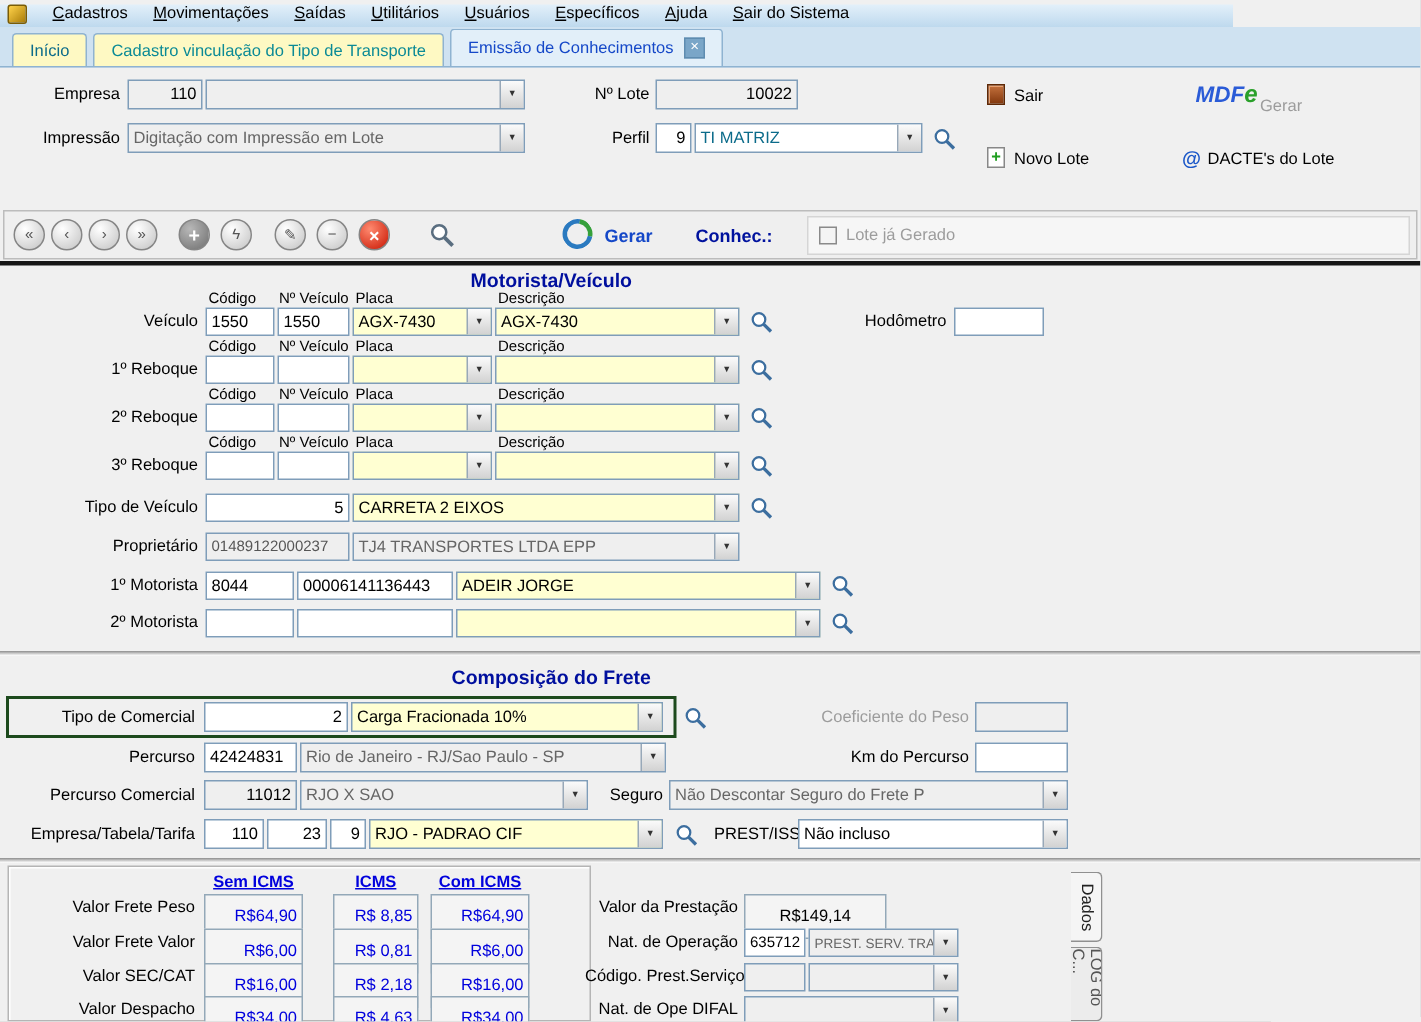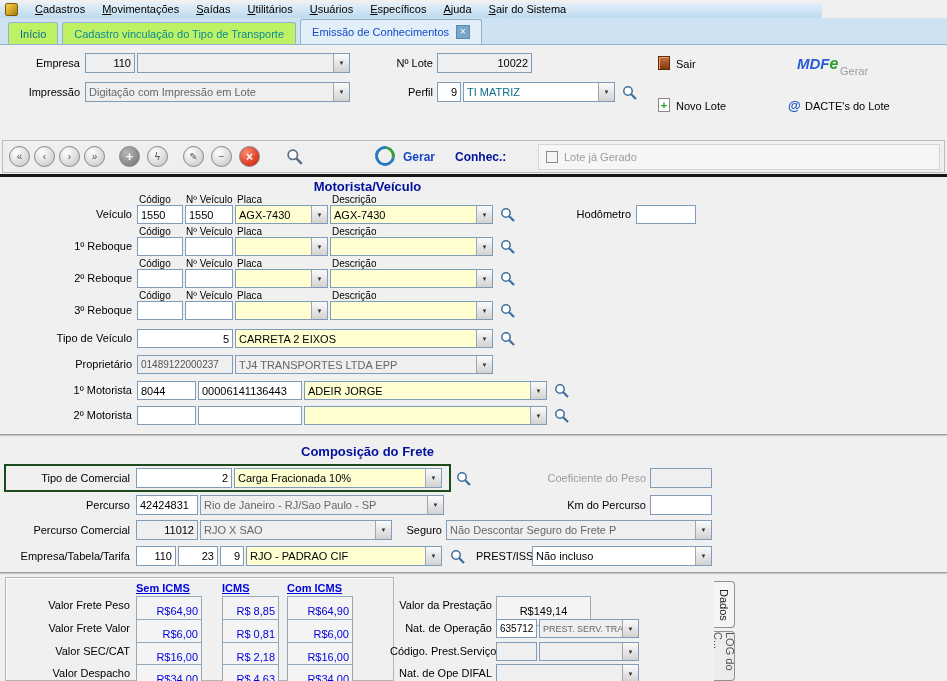--- a/index.html
+++ b/index.html
@@ -11,21 +11,21 @@
   .menubar{position:absolute;left:0;top:3px;width:822px;height:18px;
            background:linear-gradient(#e3f0fa,#b9d6ec);border-bottom:1px solid #9ec0da;
            display:flex;align-items:flex-start;gap:17px;padding-left:5px}
   .app-icon{width:13px;height:13px;border-radius:2px;border:1px solid #7a5c06;
             background:linear-gradient(135deg,#ffd24a,#a87b08);flex:0 0 13px}
   .menu-item{display:inline-block;font-size:11px;color:#000;cursor:default}
   .menu-item::first-letter{text-decoration:underline}
   
   .tabstrip{position:absolute;left:0;top:18px;width:947px;height:27px;background:#cfe2f1;
             border-bottom:1px solid #8fb3d1;display:flex;align-items:flex-end;padding-left:8px;gap:4px}
-  .mtab{height:22px;display:flex;align-items:center;gap:7px;padding:0 11px;background:#bef264;
+  .mtab{height:22px;display:flex;align-items:center;gap:7px;padding:0 11px;background:#fef9c3;
         border:1px solid #8fb3d1;border-bottom:none;border-radius:3px 3px 0 0;white-space:nowrap}
   .mtab.t1{color:#0b6b8a}
   .mtab.t2{color:#0b8a96}
   .mtab.active{background:#e2eff9;color:#1548c8;height:25px}
   .closex{width:14px;height:14px;background:#7aa6c8;border:1px solid #5e8cb0;color:#fff;
           font-size:10px;line-height:12px;text-align:center}
   
   .lbl{position:absolute;text-align:right;white-space:nowrap;color:#000}
   .lbl.dis{color:#9c9c9c}
   .inp{position:absolute;height:20px;background:#fff;border:1px solid #7f9db9;
@@ -69,21 +69,21 @@
   .mdf{font-style:italic;font-weight:bold;font-size:15px;color:#2a5bd7}
   .mdfe-e{font-style:italic;font-weight:bold;font-size:16px;color:#2aa02a}
   .sair-ic{position:absolute;width:12px;height:14px;background:linear-gradient(#c4713d,#83380e);
            border:1px solid #5e2806;box-shadow:inset 1px 1px 0 #e8a070}
   .novo-ic{position:absolute;width:12px;height:14px;background:#fff;border:1px solid #888;
            display:flex;align-items:center;justify-content:center;color:#1f9e1f;font-weight:bold;font-size:11px}
   .dacte-ic{position:absolute;font-weight:bold;font-size:13px;color:#1a57c8}
   
   .vpanel{position:absolute;left:5px;top:577px;width:389px;height:104px;
           border:1px solid #b5b5b5;box-shadow:inset 1px 1px 0 #fff}
-  .bluhdr{position:absolute;font-weight:bold;color:#0000dd;text-decoration:underline;text-align:left}
+  .bluhdr{position:absolute;font-weight:bold;color:#0000dd;text-decoration:underline;text-align:center}
   .vbox{position:absolute;height:30px;background:#f4f4f4;border:1px solid #93a8b8;
         display:flex;align-items:center;justify-content:flex-end;padding:0 3px;color:#0000dd}
   .vbox.center{justify-content:center}
   .vtab{position:absolute;writing-mode:vertical-rl;background:#ececec;border:1px solid #909090;
         border-left:none;border-radius:0 4px 4px 0;display:flex;align-items:center;justify-content:center;
         font-size:11px;color:#222;overflow:hidden}
   .grnbox{position:absolute;left:4px;top:464px;width:447px;height:28px;border:2px solid #1d4a1d}
 </style>
 </head>
 <body>
@@ -165,21 +165,21 @@
     <div class="cbtn" style="left:144px;top:5px">ϟ</div>
     <div class="cbtn" style="left:180px;top:5px">✎</div>
     <div class="cbtn" style="left:208px;top:5px">−</div>
     <div class="cbtn red" style="left:236px;top:5px">×</div>
     <svg class="mag" style="left:282px;top:6px;width:19px;height:19px" viewBox="0 0 17 17">
       <circle cx="7" cy="7" r="4.2" fill="#fff" stroke="#5a6e80" stroke-width="1.5"></circle>
       <line x1="10.2" y1="10.2" x2="15" y2="15" stroke="#5a6e80" stroke-width="2.2"></line>
     </svg>
     <span class="gerar-ic" style="left:372px;top:5px"></span>
     <span class="lbl" style="left:400px;top:9px;width:45px;text-align:left;color:#1548c8;font-weight:bold;font-size:12px">Gerar</span>
-    <span class="lbl" style="left:452px;top:9px;width:60px;text-align:left;color:#00129e;font-weight:bold;font-size:12px">Conhec.:</span>
+    <span class="lbl" style="left:452px;top:9px;width:60px;text-align:right;color:#00129e;font-weight:bold;font-size:12px">Conhec.:</span>
     <span class="chk" style="left:543px;top:10px"></span>
     <span class="lbl dis" style="left:561px;top:10px;width:90px;text-align:left">Lote já Gerado</span>
   </div>
 
   <div class="hline" style="top:174px;height:3px;background:#161616"></div>
 
   <div>
     <div class="sectitle" style="top:179px">Motorista/Veículo</div>
 
     <span class="colhdr" style="left:139px;top:194px">Código</span>

